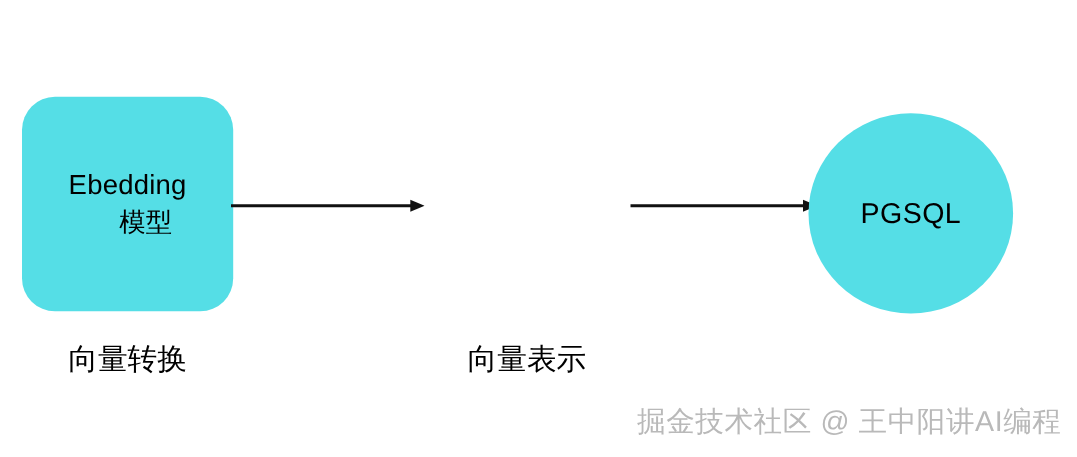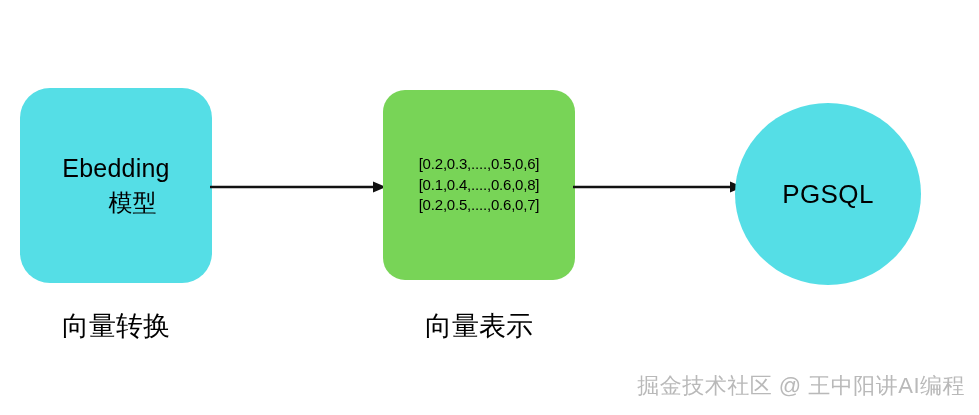--- a/index.html
+++ b/index.html
@@ -99,21 +99,21 @@
   }
   .caption-1 { left: 20px;  top: 308px; width: 192px; }
   .caption-2 { left: 383px; top: 308px; width: 192px; }
   .caption-3 { left: 735px; top: 308px; width: 186px; }
 
   
   .watermark {
     position: absolute;
     right: 14px;
     bottom: 8px;
-    font-size: 22px;
+    font-size: 26px;
     color: #b9b9b9;
     white-space: nowrap;
     letter-spacing: 0.5px;
     margin-top: 24px;
   }
 </style>
 </head>
 <body>
 
 <div id="canvas">
@@ -121,27 +121,20 @@
   <div class="node node-embedding">
     <div class="line-en">Ebedding</div>
     <div class="line-cn">模型</div>
   </div>
 
   <svg class="arrow arrow-1" viewBox="0 0 176 12">
     <line x1="0" y1="6" x2="166" y2="6" stroke="#111111" stroke-width="2.6"></line>
     <polygon points="176,6 163,11.5 163,0.5" fill="#111111"></polygon>
   </svg>
 
-  <div class="node node-vectors">
-    <div class="vec-list">
-      <div class="vec-row">[0.2,0.3,....,0.5,0,6]</div>
-      <div class="vec-row">[0.1,0.4,....,0.6,0,8]</div>
-      <div class="vec-row">[0.2,0.5,....,0.6,0,7]</div>
-    </div>
-  </div>
 
   <svg class="arrow arrow-2" viewBox="0 0 170 12">
     <line x1="0" y1="6" x2="160" y2="6" stroke="#111111" stroke-width="2.6"></line>
     <polygon points="170,6 157,11.5 157,0.5" fill="#111111"></polygon>
   </svg>
 
   <div class="node node-store">
     <div class="line-en">PGSQL</div>
   </div>
 

